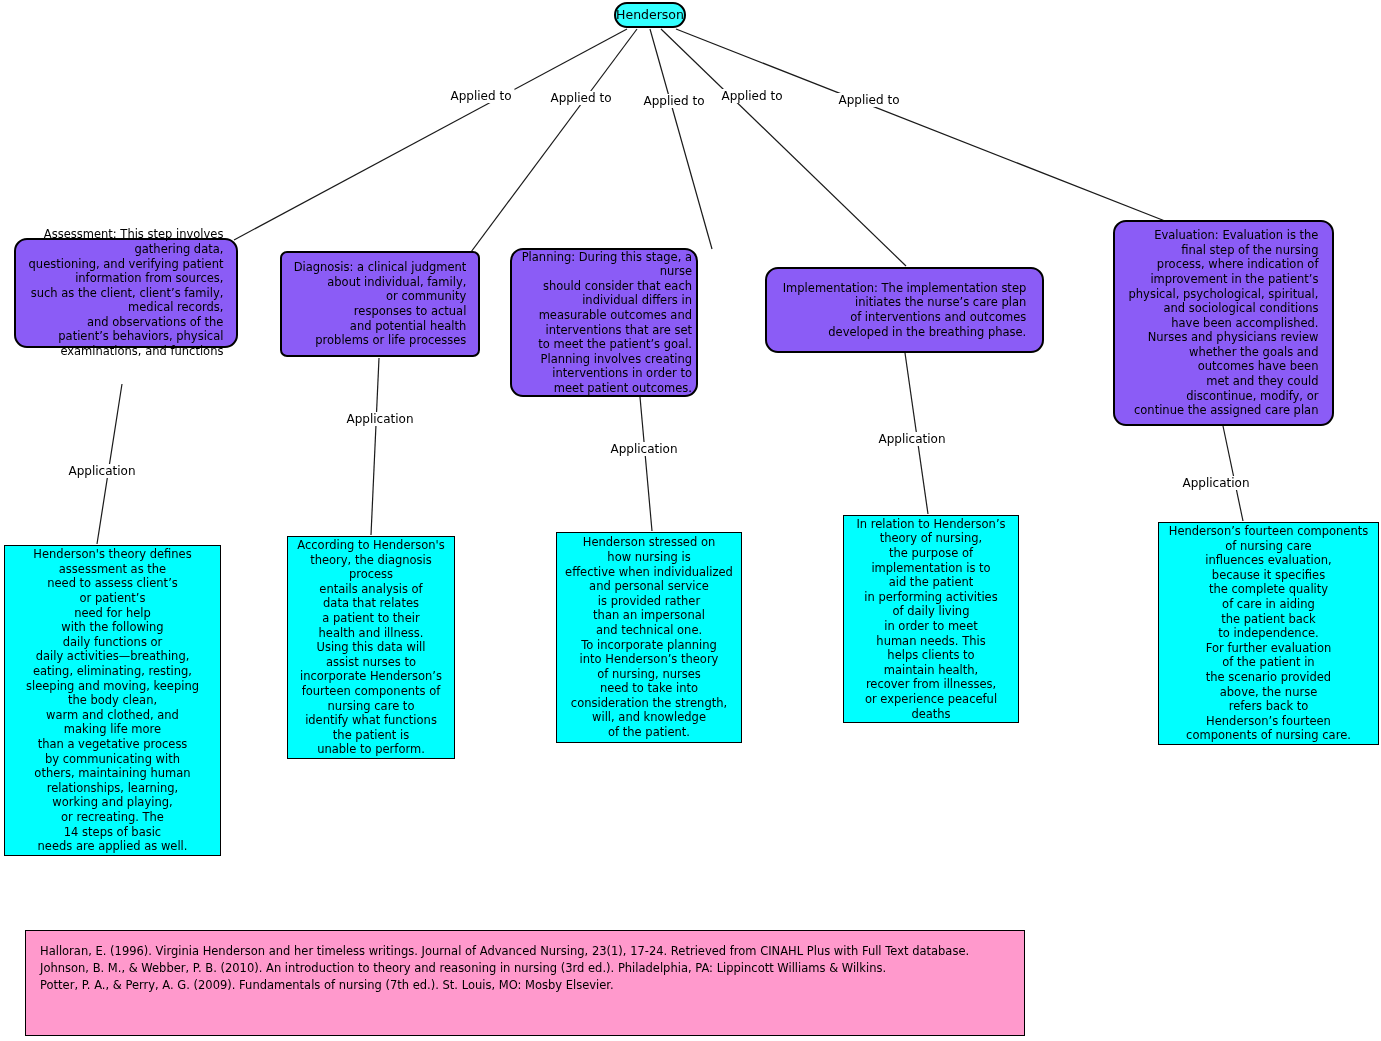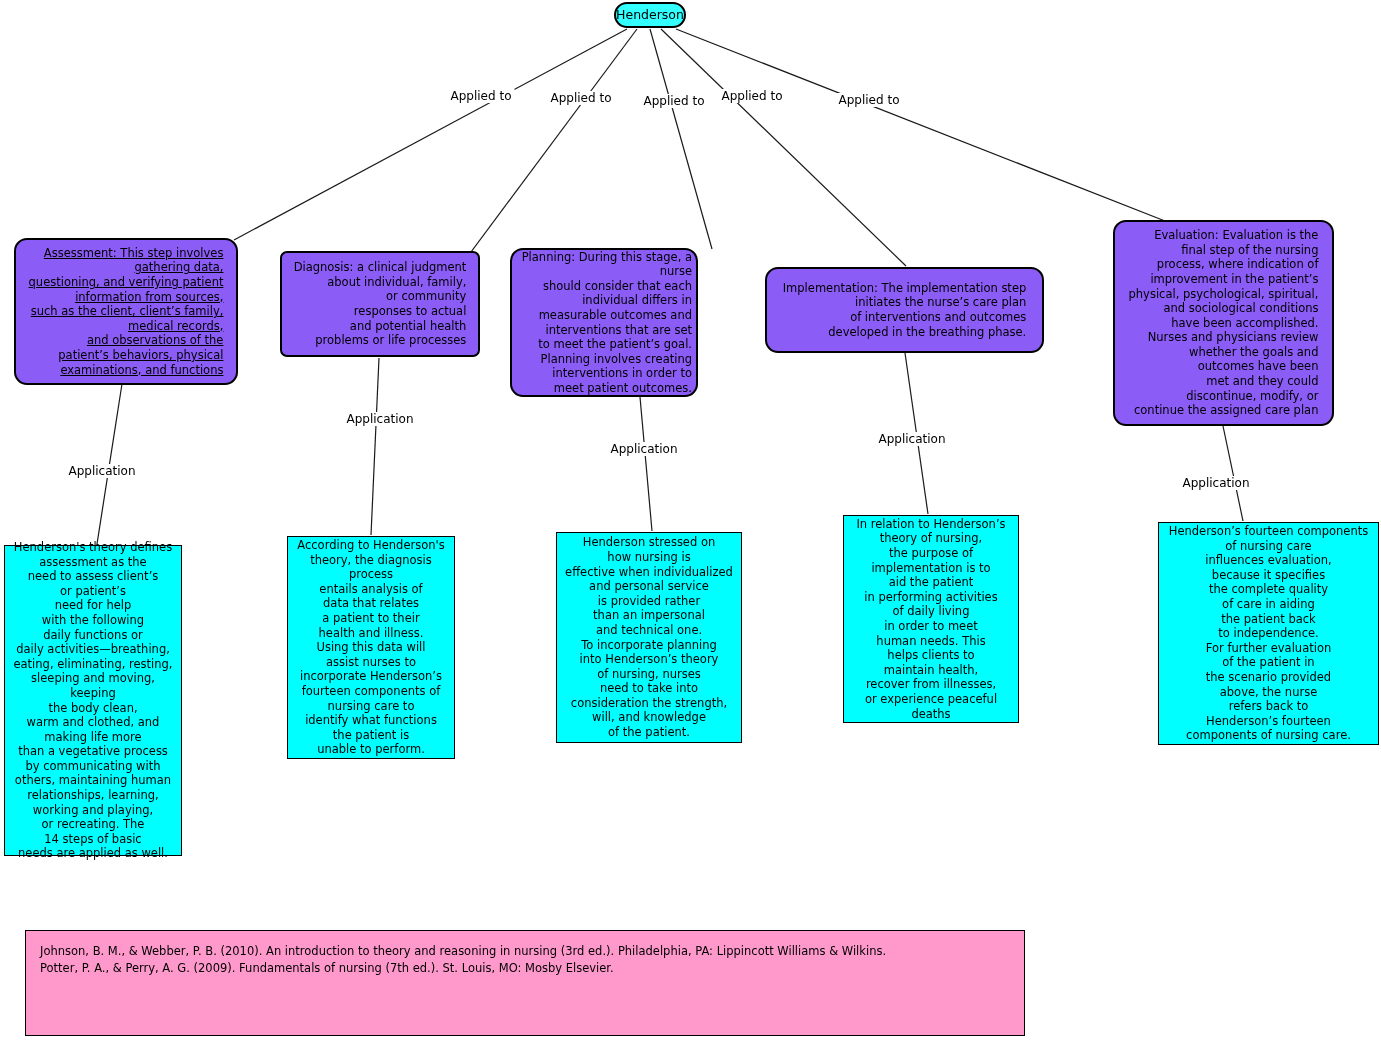--- a/index.html
+++ b/index.html
@@ -87,21 +87,21 @@
   <div class="box root-node" style="left:614px; top:2px; width:72px; height:26px;">
     <span class="txt">Henderson</span>
   </div>
 
   <div class="edge-label" style="left:481px; top:96px;">Applied to</div>
   <div class="edge-label" style="left:581px; top:98px;">Applied to</div>
   <div class="edge-label" style="left:674px; top:101px;">Applied to</div>
   <div class="edge-label" style="left:752px; top:96px;">Applied to</div>
   <div class="edge-label" style="left:869px; top:100px;">Applied to</div>
 
-  <div class="box purple" style="left:14px; top:238px; width:224px; height:147px;text-decoration:underline;">
+  <div class="box purple" style="left:14px; top:238px; width:224px; height:110px;">
     <span class="txt">Assessment: This step involves
 gathering data,
 questioning, and verifying patient
 information from sources,
 such as the client, client’s family,
 medical records,
 and observations of the
 patient’s behaviors, physical
 examinations, and functions</span>
   </div>
@@ -145,21 +145,21 @@
 discontinue, modify, or
 continue the assigned care plan</span>
   </div>
 
   <div class="edge-label" style="left:102px; top:471px;">Application</div>
   <div class="edge-label" style="left:380px; top:419px;">Application</div>
   <div class="edge-label" style="left:644px; top:449px;">Application</div>
   <div class="edge-label" style="left:912px; top:439px;">Application</div>
   <div class="edge-label" style="left:1216px; top:483px;">Application</div>
 
-  <div class="box cyan" style="left:4px; top:545px; width:178px; height:311px;">
+  <div class="box cyan" style="left:4px; top:545px; width:217px; height:311px;">
     <span class="txt">Henderson's theory defines
 assessment as the
 need to assess client’s
 or patient’s
 need for help
 with the following
 daily functions or
 daily activities—breathing,
 eating, eliminating, resting,
 sleeping and moving, keeping
@@ -236,17 +236,18 @@
 For further evaluation
 of the patient in
 the scenario provided
 above, the nurse
 refers back to
 Henderson’s fourteen
 components of nursing care.</span>
   </div>
 
   <div class="box references-box" style="left:25px; top:930px; width:1000px; height:106px;">
+    <div class="entry">Halloran, E. (1996). Virginia Henderson and her timeless writings. Journal of Advanced Nursing, 23(1), 17-24. Retrieved from CINAHL Plus with Full Text database.</div>
     <div class="entry">Johnson, B. M., &amp; Webber, P. B. (2010). An introduction to theory and reasoning in nursing (3rd ed.). Philadelphia, PA: Lippincott Williams &amp; Wilkins.</div>
     <div class="entry">Potter, P. A., &amp; Perry, A. G. (2009). Fundamentals of nursing (7th ed.). St. Louis, MO: Mosby Elsevier.</div>
   </div>
 
 </div>
 
 </body></html>

